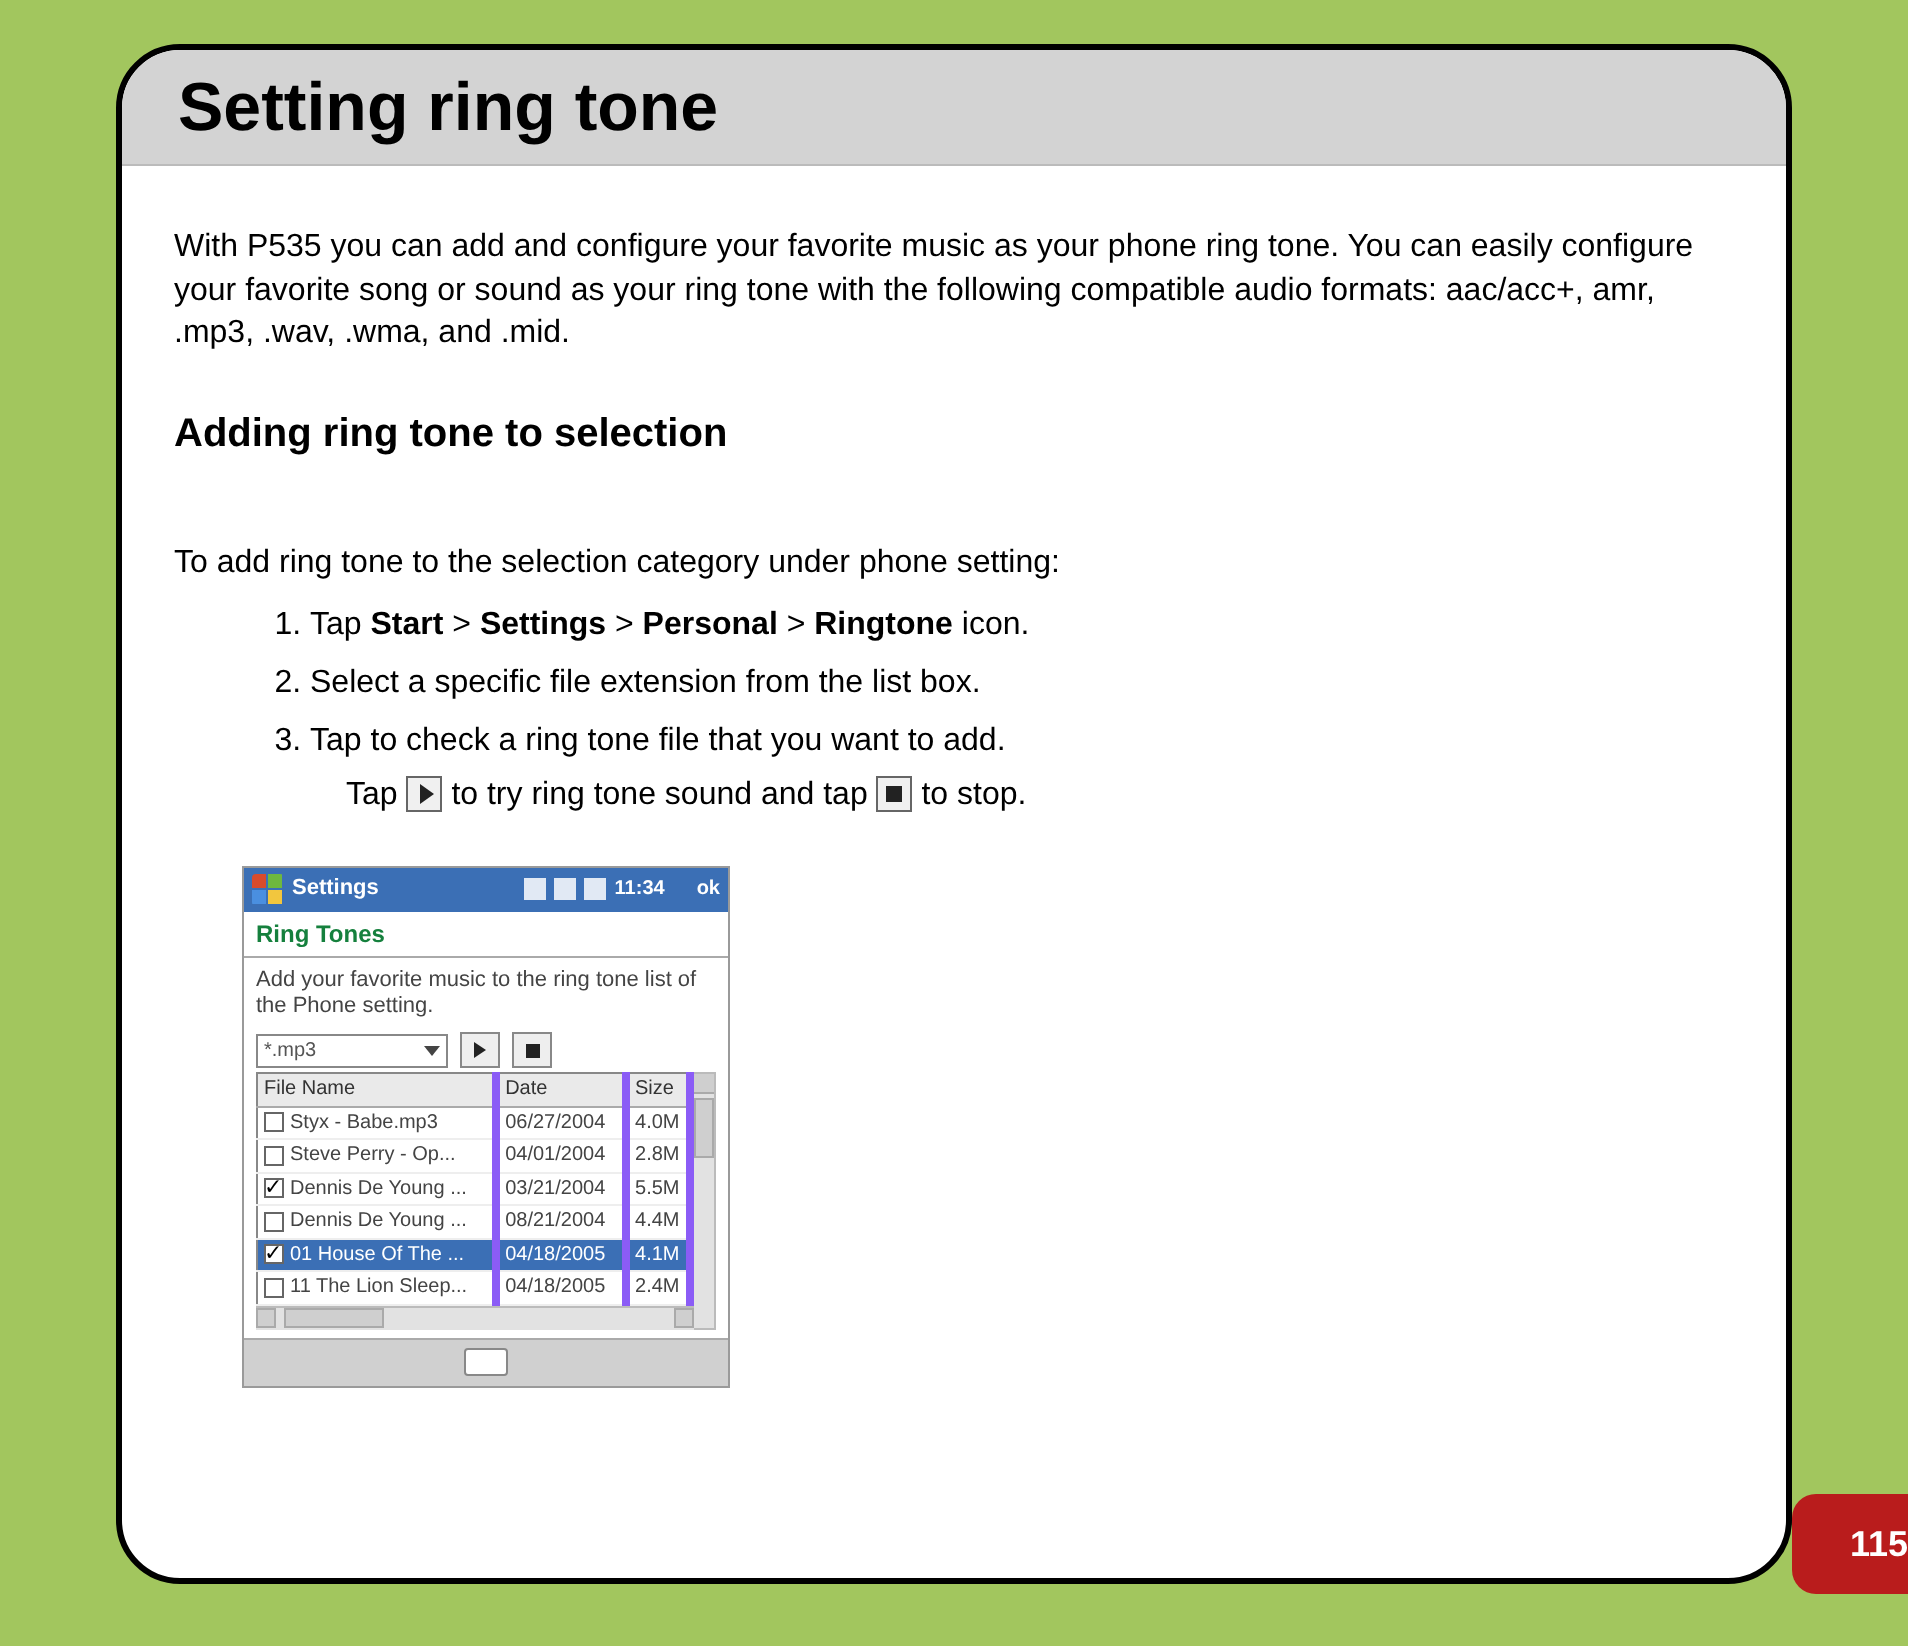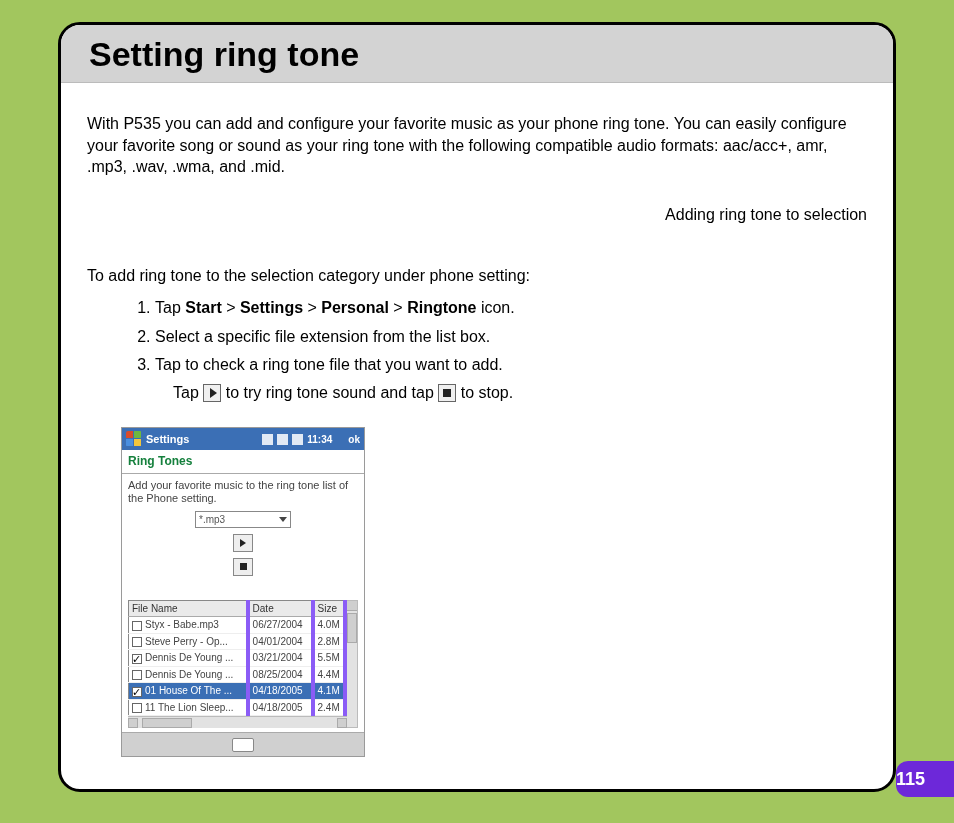--- a/index.html
+++ b/index.html
@@ -12,45 +12,44 @@
     overflow: hidden;
   }
   .page-frame {
     position: absolute;
     left: 58px;
     top: 22px;
     width: 838px;
     height: 770px;
     background: #ffffff;
     border: 3px solid #000000;
-    border-radius: 22px;
+    border-radius: 32px;
     overflow: hidden;
   }
   .title-band {
     background: #d3d3d3;
     border-bottom: 1px solid #bbbbbb;
     padding: 10px 28px 8px 28px;
   }
   .title-band h1 {
     font-size: 34px;
     font-weight: bold;
     color: #000;
   }
   .content {
     padding: 30px 26px 0 26px;
     color: #000;
     font-size: 16px;
     line-height: 1.35;
   }
   .intro { margin-bottom: 26px; }
   .sub-heading {
-    font-size: 16px;
-    font-weight: normal;
+    font-size: 20px;
+    font-weight: bold;
     margin-bottom: 4px;
-    text-align: right;
   }
   .sub-intro { margin-bottom: 10px; margin-top: 40px; }
   ol.steps {
     list-style: decimal;
     margin-left: 68px;
     padding: 0;
   }
   ol.steps li {
     margin-bottom: 7px;
     font-size: 16px;
@@ -123,21 +122,21 @@
     padding: 3px 6px;
     color: #15803d;
     font-weight: bold;
     font-size: 12px;
   }
   .ss-body {
     background: #fff;
     padding: 5px 6px 4px 6px;
   }
   .ss-desc { font-size: 11px; color: #444; line-height: 1.2; margin-bottom: 6px; }
-  .ss-toolbar { display: flex; align-items: center; gap: 6px; margin-bottom: 24px; flex-direction: column; }
+  .ss-toolbar { display: flex; align-items: center; gap: 6px; margin-bottom: 2px; }
   .ss-combo {
     border: 1px solid #888;
     height: 17px;
     width: 96px;
     background: #fff;
     font-size: 10px;
     padding: 1px 3px;
     display: flex;
     align-items: center;
     position: relative;
@@ -230,28 +229,28 @@
     background: #fff;
     border: 1px solid #888;
     border-radius: 2px;
   }
   
   .page-tab {
     position: absolute;
     right: 0;
     bottom: 26px;
     width: 58px;
-    height: 36px;
-    background: #6d28d9;
+    height: 50px;
+    background: #b91c1c;
     color: #fff;
     border-top-left-radius: 12px;
     border-bottom-left-radius: 12px;
     display: flex;
     align-items: center;
-    justify-content: flex-start;
+    justify-content: flex-end;
     font-weight: bold;
     font-size: 18px;
   }
 </style>
 </head>
 <body>
 
 <div class="page-frame">
   <div class="title-band">
     <h1>Setting ring tone</h1>
@@ -331,21 +330,21 @@
                     <td>04/01/2004</td>
                     <td>2.8M</td>
                   </tr>
                   <tr>
                     <td><span class="chk checked"></span><span>Dennis De Young ...</span></td>
                     <td>03/21/2004</td>
                     <td>5.5M</td>
                   </tr>
                   <tr>
                     <td><span class="chk"></span><span>Dennis De Young ...</span></td>
-                    <td>08/25/2004</td>
+                    <td>08/21/2004</td>
                     <td>4.4M</td>
                   </tr>
                   <tr class="sel">
                     <td><span class="chk checked"></span><span>01 House Of The ...</span></td>
                     <td>04/18/2005</td>
                     <td>4.1M</td>
                   </tr>
                   <tr>
                     <td><span class="chk"></span><span>11 The Lion Sleep...</span></td>
                     <td>04/18/2005</td>

